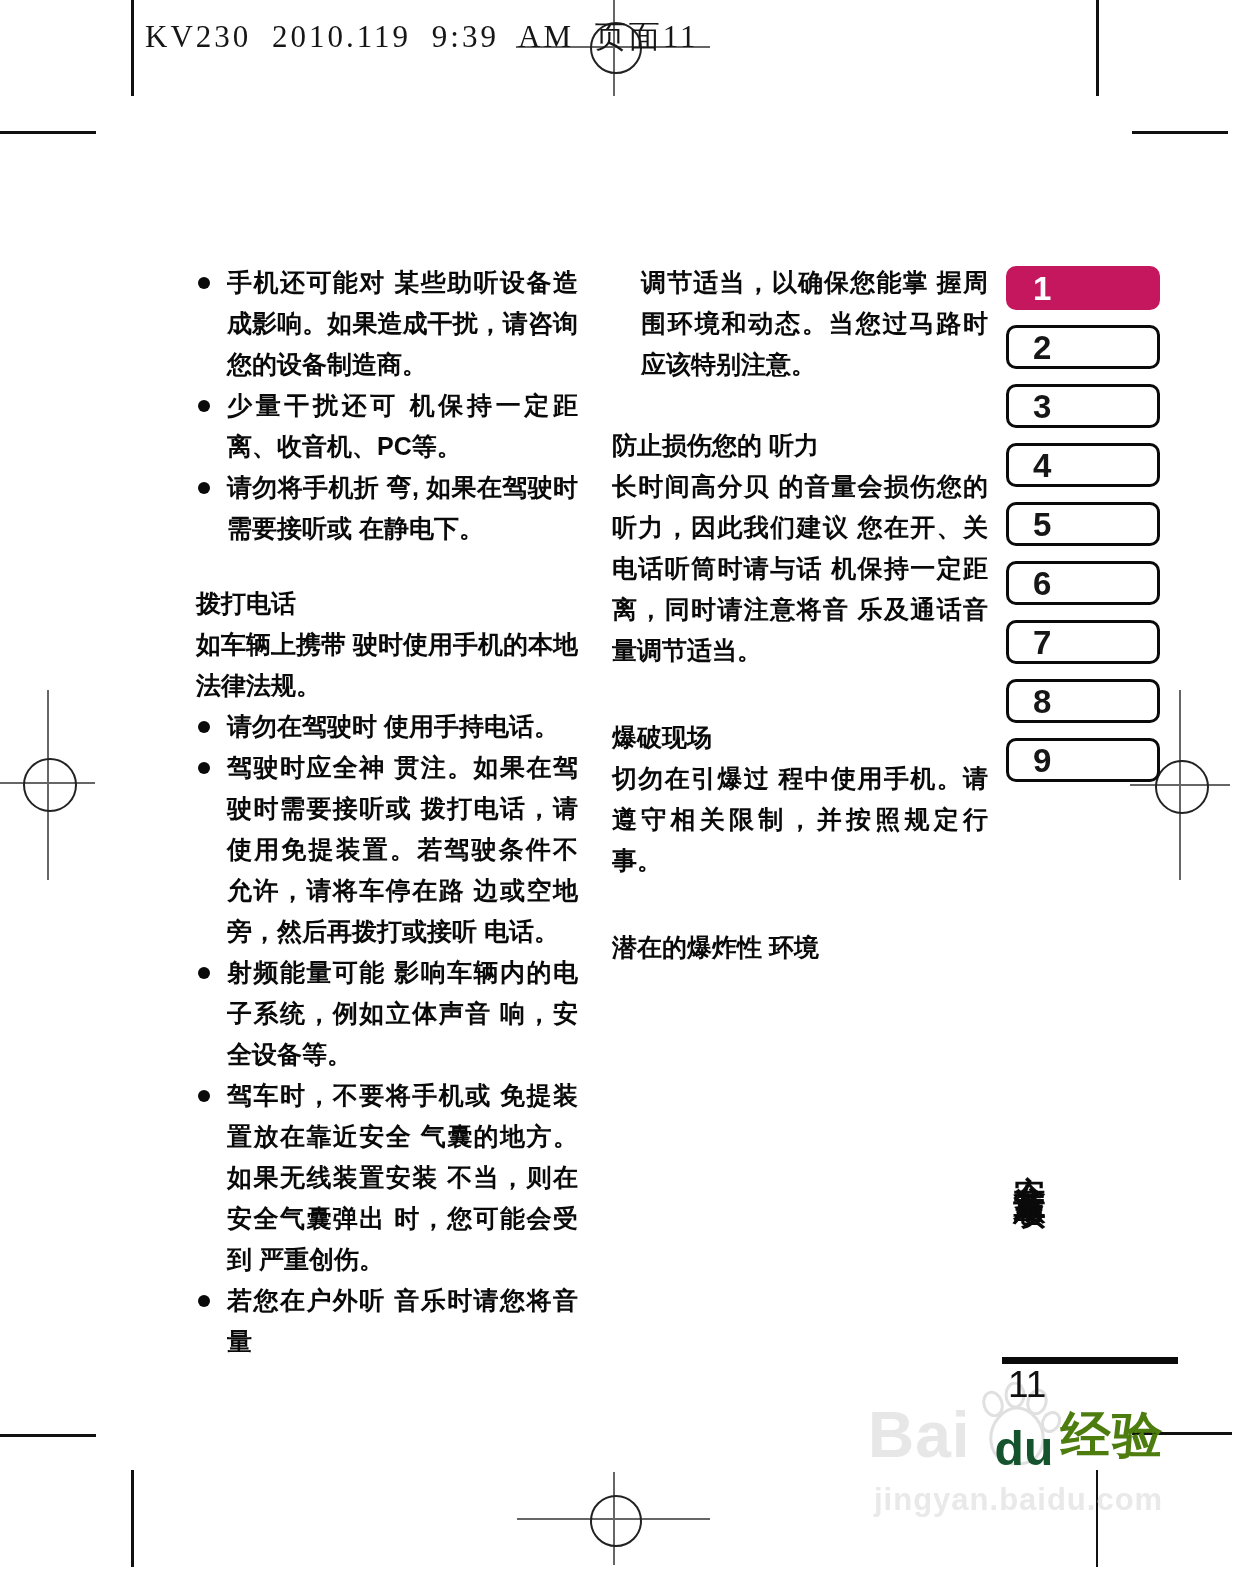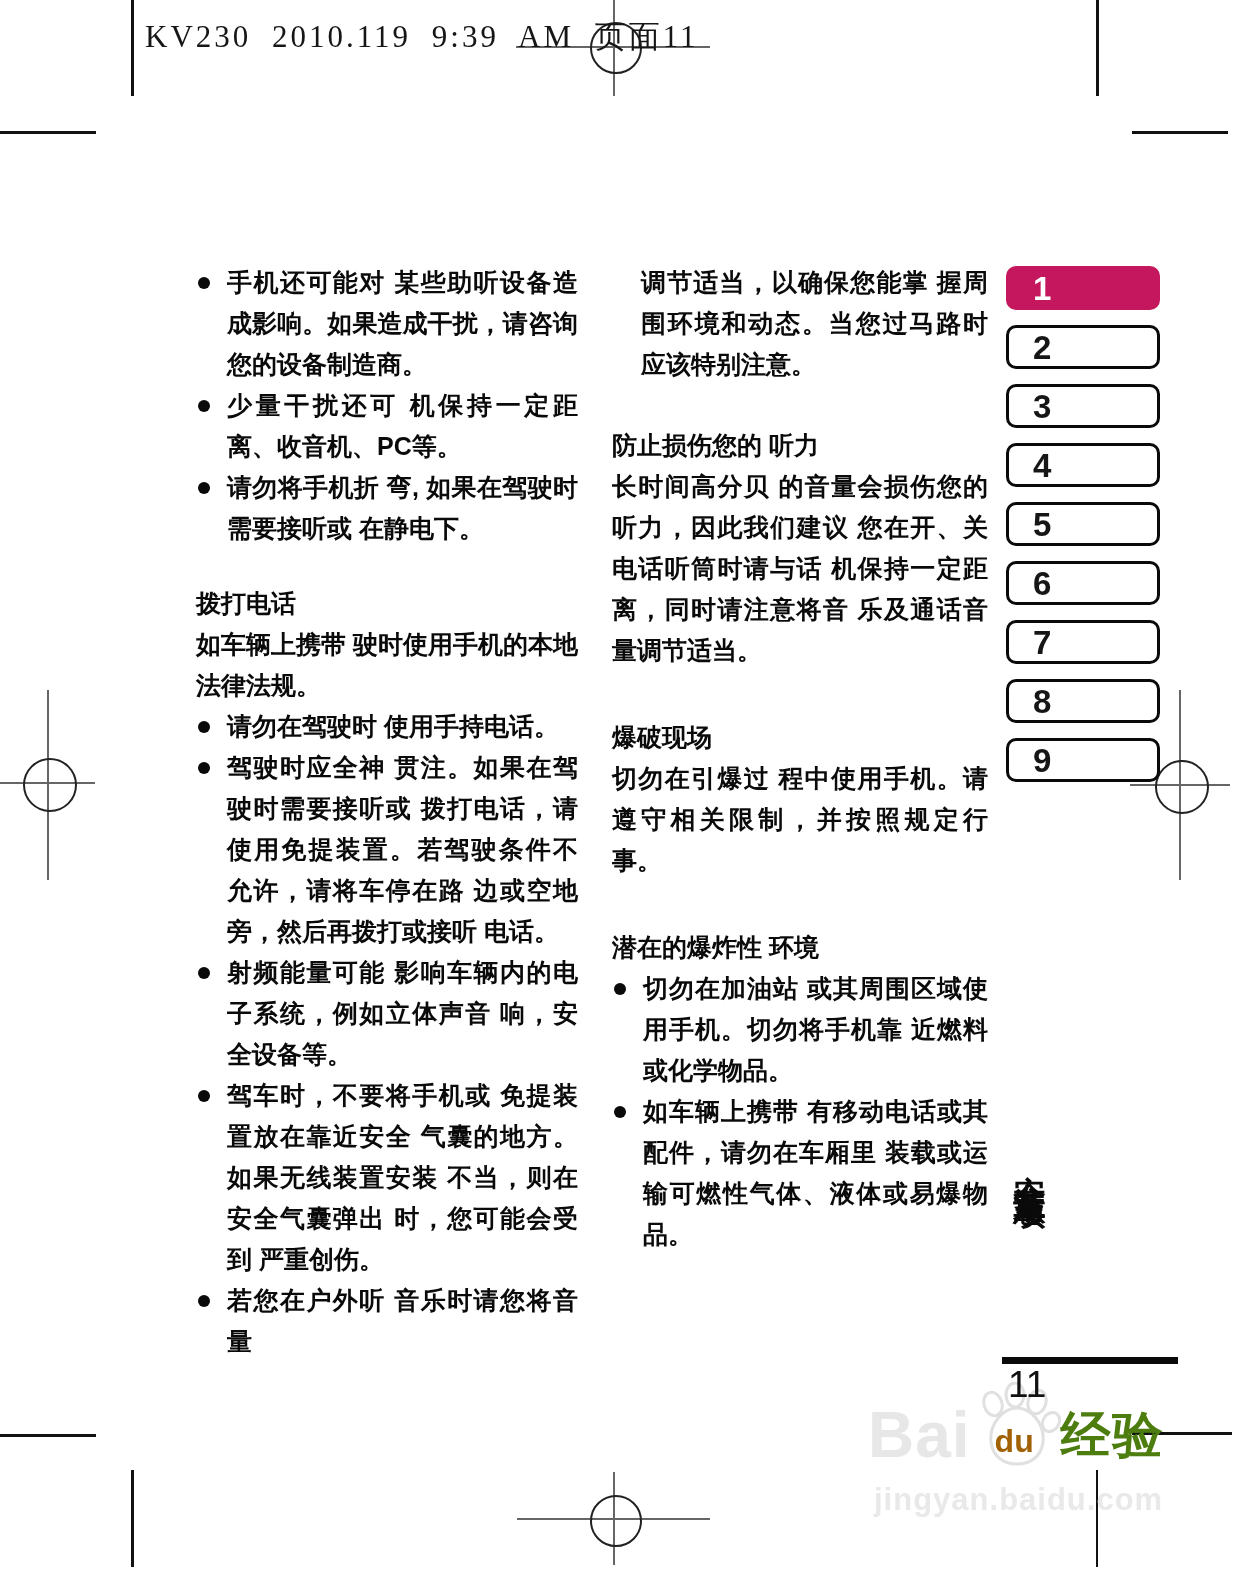--- a/index.html
+++ b/index.html
@@ -76,22 +76,22 @@
     position:absolute;left:868px;top:1396px;width:370px;z-index:1;
     color:#e7e7e7;user-select:none;
   }
   .wm-row1{display:flex;align-items:center;}
   .wm-bai{
     font-size:64px;font-weight:700;letter-spacing:1px;
     color:#e7e7e7;line-height:60px;
   }
   .wm-paw{position:relative;width:92px;height:92px;margin:-14px -2px 0 0;flex:0 0 auto;}
   .wm-du{
-    position:absolute;left:24px;top:40px;
-    font-size:32px;font-weight:700;color:#a16207;line-height:38px;
+    position:absolute;left:24px;top:48px;
+    font-size:48px;font-weight:700;color:#14532d;line-height:38px;
   }
   .wm-cn{
     font-size:50px;font-weight:800;color:#4d7c0f;line-height:50px;letter-spacing:2px;
   }
   .wm-url{
     font-size:31px;font-weight:700;color:#e9e9e9;margin-top:8px;margin-left:6px;
     letter-spacing:1px;
   }
 </style>
 </head>
@@ -141,24 +141,20 @@
     </ul>
   </div>
 
   <div class="col col-right">
     <p class="para indent">调节适当，以确保您能掌 握周围环境和动态。当您过马路时 应该特别注意。</p>
     <div class="section-heading" style="margin-top:40px;">防止损伤您的 听力</div>
     <p class="para">长时间高分贝 的音量会损伤您的听力，因此我们建议 您在开、关电话听筒时请与话 机保持一定距离，同时请注意将音 乐及通话音量调节适当。</p>
     <div class="section-heading" style="margin-top:46px;">爆破现场</div>
     <p class="para">切勿在引爆过 程中使用手机。请遵守相关限制，并按照规定行 事。</p>
     <div class="section-heading" style="margin-top:46px;">潜在的爆炸性 环境</div>
-    <ul class="bullets">
-      <li><span class="dot"></span><span>切勿在加油站 或其周围区域使用手机。切勿将手机靠 近燃料或化学物品。</span></li>
-      <li><span class="dot"></span><span>如车辆上携带 有移动电话或其配件，请勿在车厢里 装载或运输可燃性气体、液体或易爆物 品。</span></li>
-    </ul>
   </div>
 
   <div class="tab-rail">
     <div class="tab active" style="background: rgb(197, 23, 93); border-color: rgb(197, 23, 93);">
         <span>1</span>
       </div>
     <div class="tab">
         <span>2</span>
       </div>
     <div class="tab">

